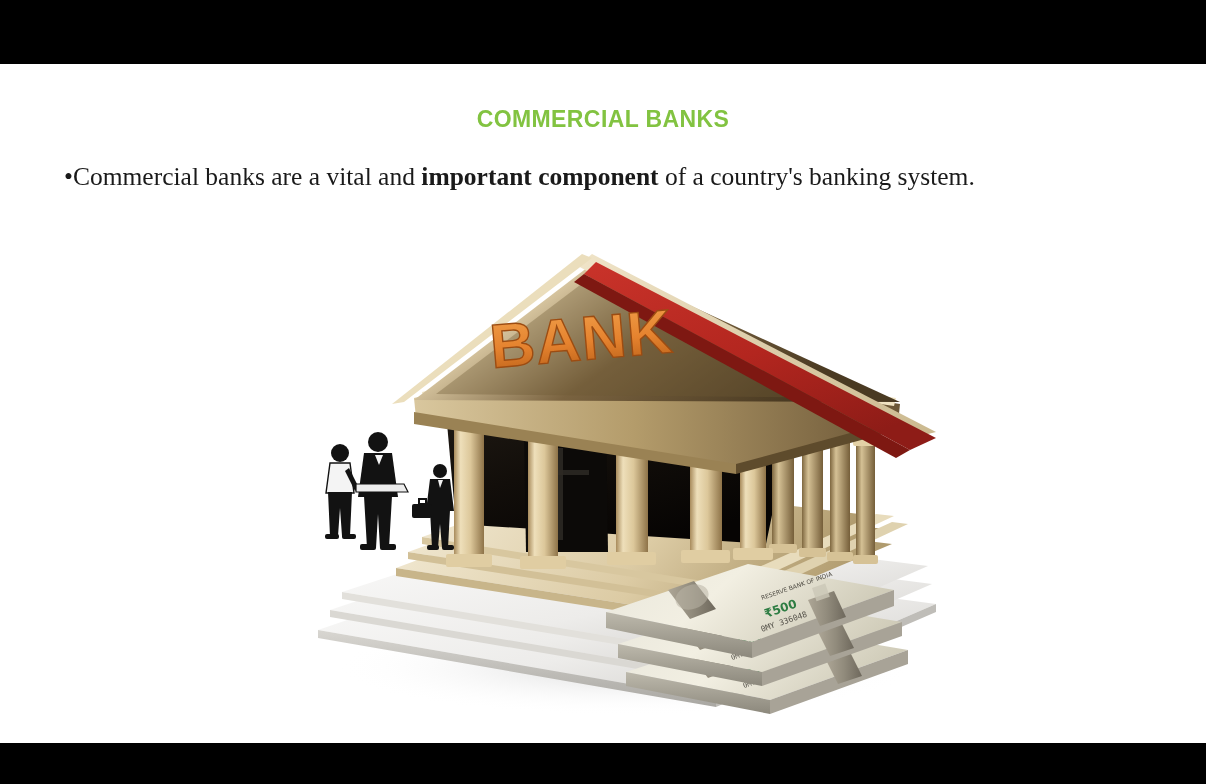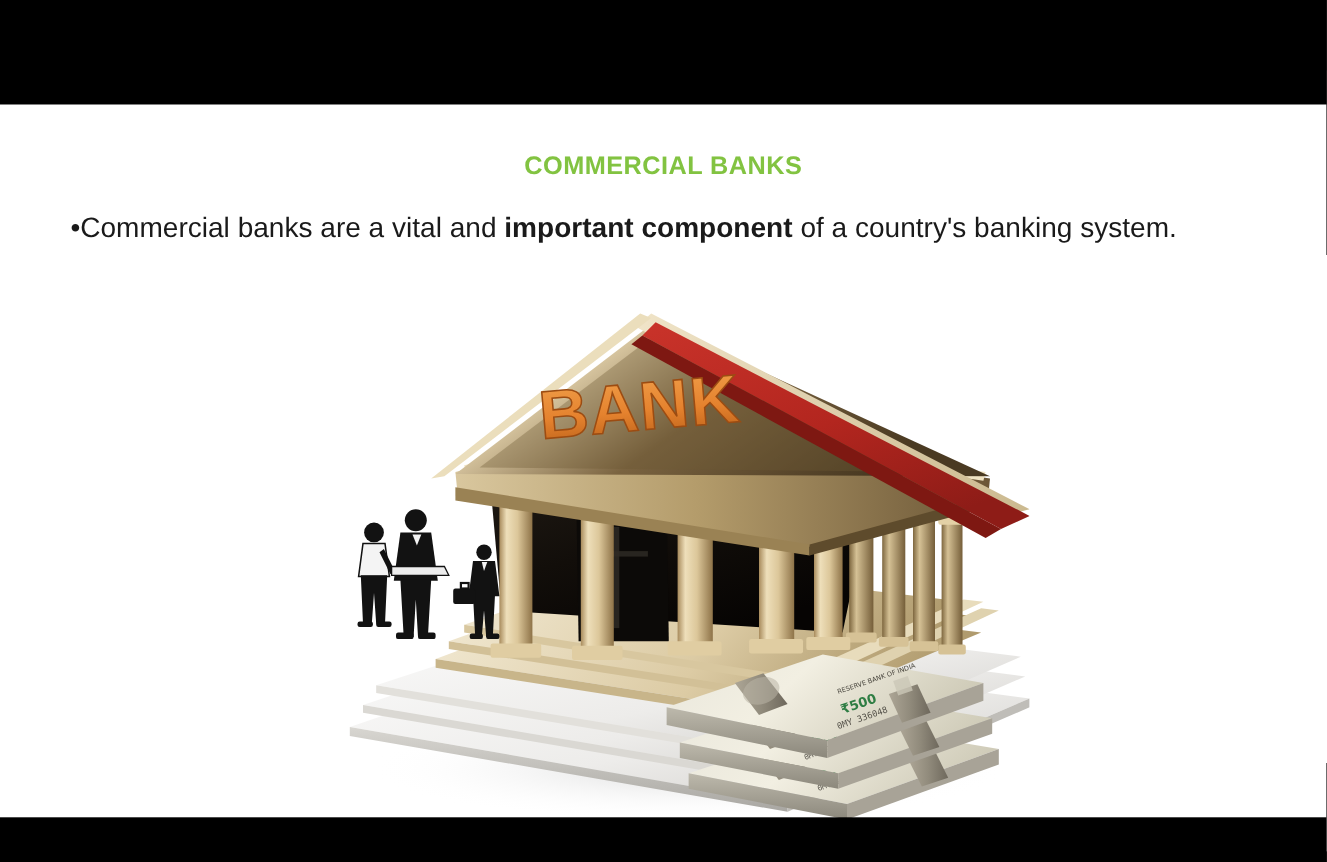--- a/index.html
+++ b/index.html
@@ -30,21 +30,20 @@
   #letterbox-top { top: 0; height: 64px; }
   #letterbox-bottom { top: 743px; height: 41px; }
 
   #slide-canvas {
     position: absolute;
     left: 0;
     top: 64px;
     width: 1206px;
     height: 679px;
     background: #ffffff;
-    margin-top: 31px;
   }
 
   
   #slide-title {
     position: absolute;
     left: 0;
     top: 42px;
     width: 1206px;
     text-align: center;
     font-size: 23px;
@@ -56,21 +55,21 @@
 
   
   #body-text {
     position: absolute;
     left: 64px;
     top: 94px;
     width: 1090px;
     font-size: 25.5px;
     line-height: 37px;
     color: #1a1a1a;
-    font-family: Liberation Sans, sans-serif;
+    font-family: Liberation Serif, serif;
   }
   .bullet-line { white-space: normal; }
   .bullet-mark { letter-spacing: 0px; }
   .bold { font-weight: bold; }
 
   
   #bank-illustration {
     position: absolute;
     left: 296px;
     top: 188px;

